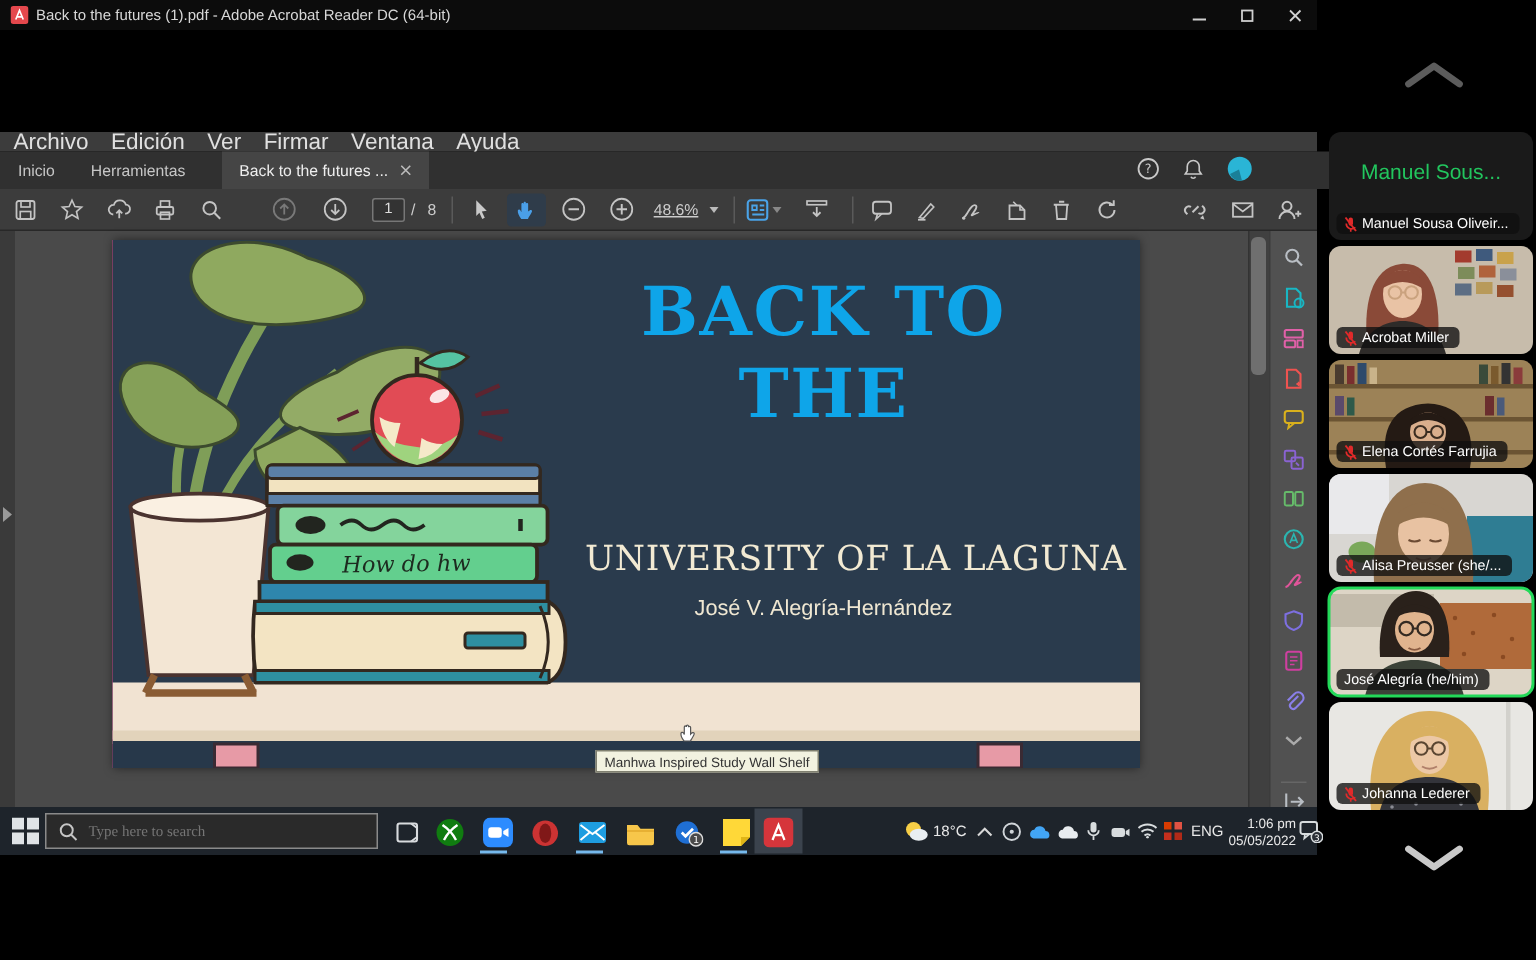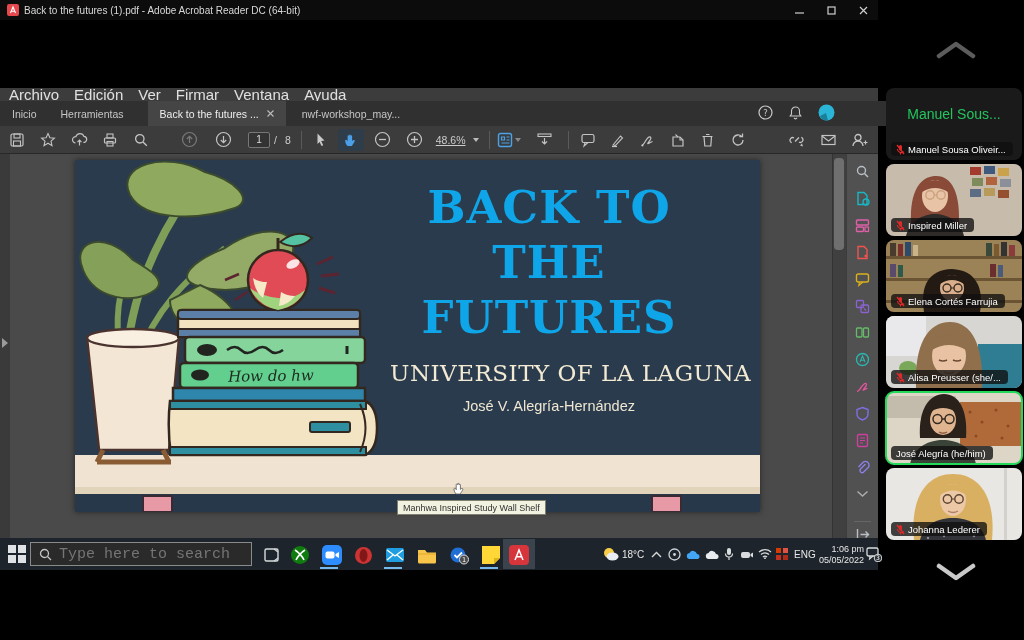--- a/index.html
+++ b/index.html
@@ -40,21 +40,21 @@
   .scrolltrack{left:832px;top:154px;width:14px;height:384px;background:#404040;border-left:1px solid #333}
   .scrollthumb{left:834px;top:158px;width:10px;height:92px;background:#6f6f6f;border-radius:4px}
   .toolspanel{left:846px;top:154px;width:32px;height:384px;background:#515151;border-left:1px solid #3c3c3c;
      display:flex;flex-direction:column;align-items:center;padding-top:10px;gap:11px}
   .tpico{width:17px;height:17px;display:flex;align-items:center;justify-content:center}
 
   
   .taskbar{left:0;top:538px;width:878px;height:32px;background:#1e242b;display:flex;align-items:center}
   .searchbox{left:30px;top:542px;width:222px;height:24px;background:#2a2a2a;border:1px solid #8a8a8a;
      display:flex;align-items:center;gap:7px;padding:0 8px}
-  .searchbox input{background:transparent;border:none;outline:none;color:#c5c5c5;font-size:15px;width:170px;font-family:Liberation Mono, monospace}
+  .searchbox input{background:transparent;border:none;outline:none;color:#c5c5c5;font-size:10px;width:170px;font-family:Liberation Serif, serif}
   .tbicon{position:absolute;top:543px;width:26px;height:24px;display:flex;align-items:center;justify-content:center}
   .runline{position:absolute;top:567px;width:18px;height:2px;background:#76b9ed}
   .traytxt{color:#e8e8e8;font-size:10px;white-space:nowrap}
   .clock{color:#e8e8e8;font-size:9px;text-align:right;line-height:11px;white-space:nowrap}
 
   
   .tile{left:886px;width:136px;height:72px;border-radius:8px;overflow:hidden;background:#1a1a1a}
   .tile.active{outline:2px solid #23d959;outline-offset:-1px}
   .plabel{position:absolute;left:5px;bottom:4px;display:flex;align-items:center;gap:3px;
      background:rgba(15,15,15,.78);border-radius:4px;padding:1.5px 7px 1.5px 5px;color:#fff;font-size:9.5px;white-space:nowrap;max-width:128px;overflow:hidden}
@@ -106,23 +106,20 @@
       <span>Herramientas</span>
     </div>
   <div class="tab activedoc" style="margin-left:12px">
     <span>Back to the futures ...</span>
     <span>
         <svg width="7" height="7">
           <path d="M0.5 0.5 L6.5 6.5 M6.5 0.5 L0.5 6.5" stroke="#bbb" stroke-width="1.1"></path>
         </svg>
       </span>
   </div>
-  <div class="tab" style="margin-left:4px">
-      <span>nwf-workshop_may...</span>
-    </div>
   <span class="a" style="left:758px;top:4px">
     <svg width="15" height="15">
         <circle cx="7.5" cy="7.5" r="6.5" fill="none" stroke="#c9c9c9" stroke-width="1.2"></circle>
         <text x="7.5" y="10.6" font-size="8.5" fill="#c9c9c9" text-anchor="middle" font-family="DejaVu Sans">?</text>
       </svg>
   </span>
   <span class="a" style="left:788px;top:4px">
     <svg width="15" height="15">
         <path d="M7.5 2 a4 4 0 0 1 4 4 v3 l1.3 2 H2.2 L3.5 9 V6 a4 4 0 0 1 4-4 Z" fill="none" stroke="#c9c9c9" stroke-width="1.1"></path>
         <path d="M6 12.8 a1.6 1.6 0 0 0 3 0" fill="none" stroke="#c9c9c9" stroke-width="1.1"></path>
@@ -336,21 +333,20 @@
     <ellipse cx="218" cy="104" rx="7" ry="4" fill="#fff" opacity=".85" transform="rotate(-25 218 104)"></ellipse>
     <path d="M203 90 v-12" stroke="#33281f" stroke-width="3"></path>
     <path d="M205 82 q18 -14 32 -4 q-14 14 -32 4 Z" fill="#55c2a2" stroke="#33281f" stroke-width="2"></path>
     <path d="M242 104 l16 -7 M246 116 l18 -2 M244 128 l16 5" stroke="#5c2430" stroke-width="3"></path>
   </svg>
 </div>
 
 <div class="a slidetitle">
   <div>BACK TO</div>
   <div>THE</div>
-  <div>FUTURES</div>
 </div>
 <div class="a slidesub">UNIVERSITY OF LA LAGUNA</div>
 <div class="a slideauthor">José V. Alegría-Hernández</div>
 
 <span class="a" style="left:452px;top:481px">
   <svg width="14" height="15">
       <path d="M4 13 C2.6 11.3 1.8 9.2 2 7.8 c.2-.8 1.3-.8 1.7-.1 l.5 1 V3.6 c0-.9 1.4-.9 1.4 0 V3 c0-.9 1.4-.9 1.4 0 v.8 c0-.8 1.4-.8 1.4 0 v4.6 c.9-1.1 2-1.3 2.4-.5 .3.6-.9 2.4-1.6 3.5 -.5.7-.7 1.2-.8 1.6 Z" fill="#fff" stroke="#555" stroke-width=".8"></path>
     </svg>
 </span>
 <div class="a tooltip">Manhwa Inspired Study Wall Shelf</div>
@@ -633,21 +629,21 @@
     <path d="M20 72 C24 56 38 50 49 50 C60 50 74 56 78 72 Z" fill="#2e2b29"></path>
   </svg>
   <div class="plabel">
     <span>
         <svg width="9" height="11">
           <rect x="3" y="1" width="3" height="5.5" rx="1.5" fill="#e02a2a"></rect>
           <path d="M1.5 5 a3.5 3.5 0 0 0 6 2.5 M4.5 9 v1.5" stroke="#e02a2a" stroke-width="1.1" fill="none"></path>
           <line x1="1" y1="1" x2="8" y2="10" stroke="#e02a2a" stroke-width="1.3"></line>
         </svg>
       </span>
-    <span>Inspired Miller</span>
+    <span>Acrobat Miller</span>
   </div>
 </div>
 
 <div class="a tile" style="top:240px">
   <svg width="136" height="72">
     <rect width="136" height="72" fill="#9c8257"></rect>
     <rect y="16" width="136" height="3" fill="#6b5433"></rect>
       <rect y="38" width="136" height="3" fill="#6b5433"></rect>
       <rect y="60" width="136" height="3" fill="#6b5433"></rect>
     <g>

